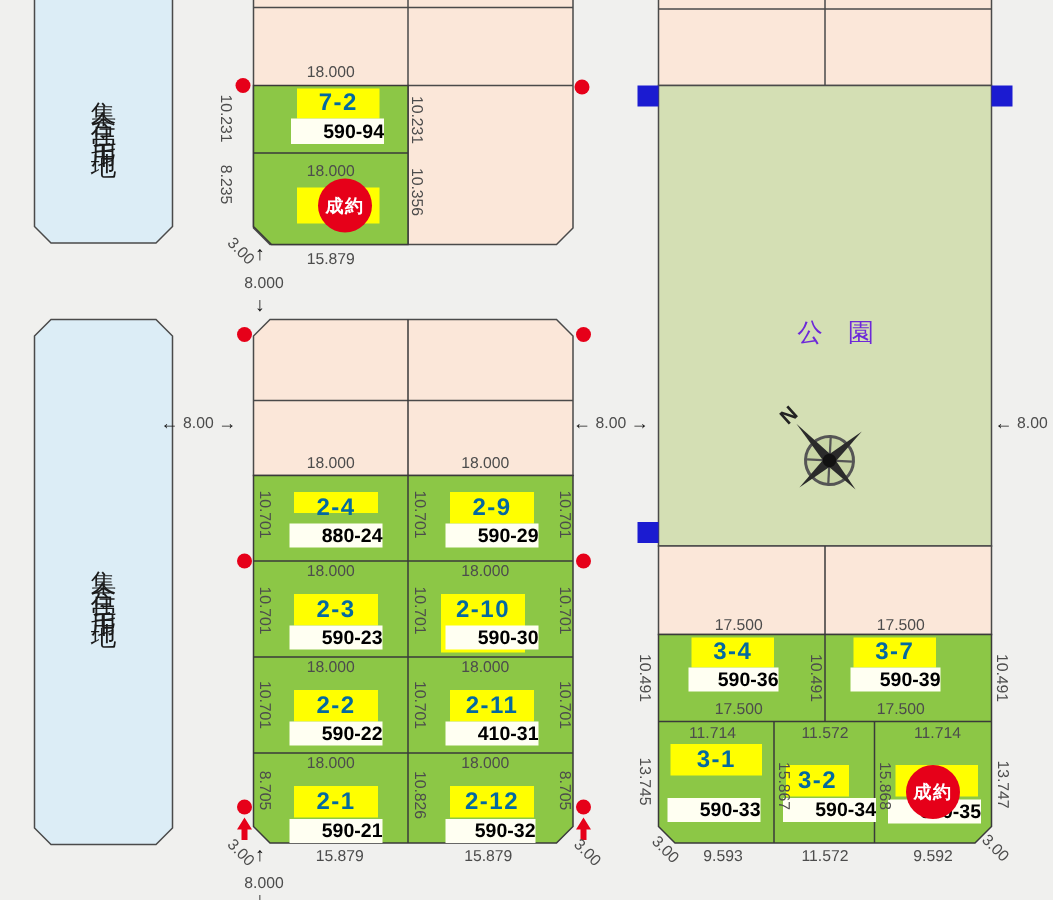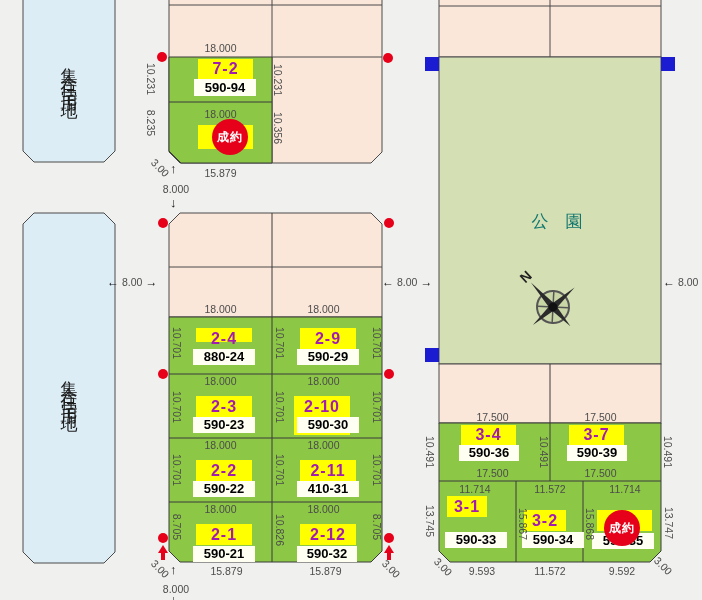--- a/index.html
+++ b/index.html
@@ -1,22 +1,22 @@
 <!DOCTYPE html>
 <html><head>
 <meta charset="utf-8">
 <style>
   html,body{margin:0;padding:0;background:#e8e8e6;font-family:"Liberation Sans",sans-serif;}
   .stage{position:relative;width:702px;height:600px;overflow:hidden;background:#f0f0ee;}
   .stage svg{position:absolute;left:0;top:0;z-index:0;}
   .dim{position:absolute;z-index:2;font-size:10.5px;color:#4c4c4c;white-space:nowrap;text-align:center;line-height:13px;}
   .rot{transform:translate(-50%,-50%) rotate(90deg);}
   .diag{transform:translate(-50%,-50%) rotate(45deg);}
-  .num{position:absolute;z-index:2;background:#ffff00;color:#a21caf;font-weight:bold;font-size:16px;line-height:21px;text-align:center;letter-spacing:1px;}
-  .code{position:absolute;z-index:2;background:#fffff2;color:#000;font-weight:bold;font-size:13px;line-height:16px;text-align:center;}
+  .num{position:absolute;z-index:2;background:#ffff00;color:#0369a1;font-weight:bold;font-size:16px;line-height:21px;text-align:center;letter-spacing:1px;}
+  .code{position:absolute;z-index:2;background:#fffff2;color:#000;font-weight:bold;font-size:13px;line-height:16px;text-align:right;}
   .sold{position:absolute;z-index:3;width:36px;height:36px;border-radius:50%;background:#e60019;color:#fff;font-size:12px;font-weight:bold;display:flex;align-items:center;justify-content:center;letter-spacing:1px;}
   .vlabel{position:absolute;z-index:2;display:flex;align-items:center;justify-content:center;writing-mode:vertical-rl;font-size:17px;letter-spacing:7px;color:#1a1a1a;}
   .harr{position:absolute;z-index:2;display:flex;align-items:center;gap:3px;font-size:10.5px;color:#4c4c4c;line-height:14px;}
   .harr .ar{color:#111;font-size:12px;}
   .var{position:absolute;z-index:2;font-size:13px;color:#111;line-height:12px;}
 </style>
 </head>
 <body>
 
 <div class="stage">
@@ -162,38 +162,38 @@
   <div class="code" style="left:297px;top:546px;width:60px;height:16px">590-32</div>
   <div class="dim rot" style="left:176px;top:527px">8.705</div>
   <div class="dim rot" style="left:279px;top:530px">10.826</div>
   <div class="dim rot" style="left:376px;top:527px">8.705</div>
 
   <div class="dim" style="left:175px;top:565px;width:103px">15.879</div>
   <div class="dim" style="left:274px;top:565px;width:103px">15.879</div>
   <div class="dim diag" style="left:160px;top:569px">3.00</div>
   <div class="dim diag" style="left:391px;top:569px">3.00</div>
 
-  <div class="dim" style="left:502px;top:211px;width:110px;font-size:17px;color:#0f766e;line-height:22px">公　園</div>
+  <div class="dim" style="left:502px;top:211px;width:110px;font-size:17px;color:#6d28d9;line-height:22px">公　園</div>
 
   <div class="dim" style="left:441px;top:411px;width:103px">17.500</div>
   <div class="dim" style="left:549px;top:411px;width:103px">17.500</div>
   <div class="num" style="left:461px;top:425px;width:55px;height:20px;line-height:20px">3-4</div>
   <div class="code" style="left:459px;top:445px;width:60px;height:16px">590-36</div>
   <div class="num" style="left:569px;top:425px;width:55px;height:20px;line-height:20px">3-7</div>
   <div class="code" style="left:567px;top:445px;width:60px;height:16px">590-39</div>
   <div class="dim rot" style="left:429px;top:452px">10.491</div>
   <div class="dim rot" style="left:543px;top:452px">10.491</div>
   <div class="dim rot" style="left:667px;top:452px">10.491</div>
   <div class="dim" style="left:441px;top:467px;width:103px">17.500</div>
   <div class="dim" style="left:549px;top:467px;width:103px">17.500</div>
 
   <div class="dim" style="left:450px;top:483px;width:50px">11.714</div>
   <div class="dim" style="left:525px;top:483px;width:50px">11.572</div>
   <div class="dim" style="left:600px;top:483px;width:50px">11.714</div>
-  <div class="num" style="left:447px;top:496px;width:40px;height:21px">3-1</div>
+  <div class="num" style="left:447px;top:496px;width:61px;height:21px">3-1</div>
   <div class="code" style="left:445px;top:532px;width:62px;height:16px">590-33</div>
   <div class="num" style="left:524px;top:510px;width:42px;height:21px">3-2</div>
   <div class="code" style="left:522px;top:532px;width:62px;height:16px">590-34</div>
   <div class="num" style="left:597px;top:510px;width:55px;height:21px"></div>
   <div class="code" style="left:592px;top:533px;width:62px;height:16px">590-35</div>
   <div class="sold" style="left:604px;top:510px">成約</div>
   <div class="dim rot" style="left:429px;top:521px">13.745</div>
   <div class="dim rot" style="left:522px;top:524px">15.867</div>
   <div class="dim rot" style="left:589px;top:524px">15.868</div>
   <div class="dim rot" style="left:668px;top:523px">13.747</div>

